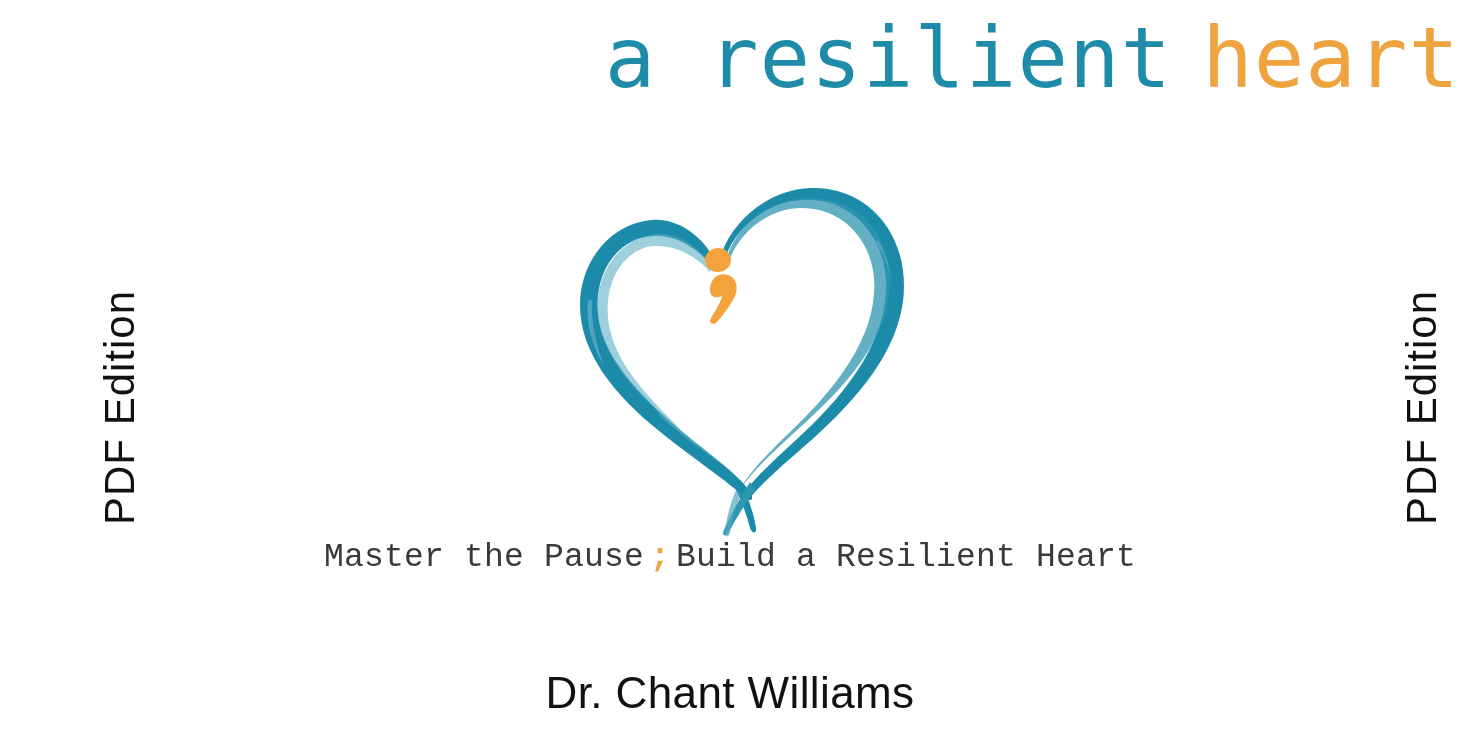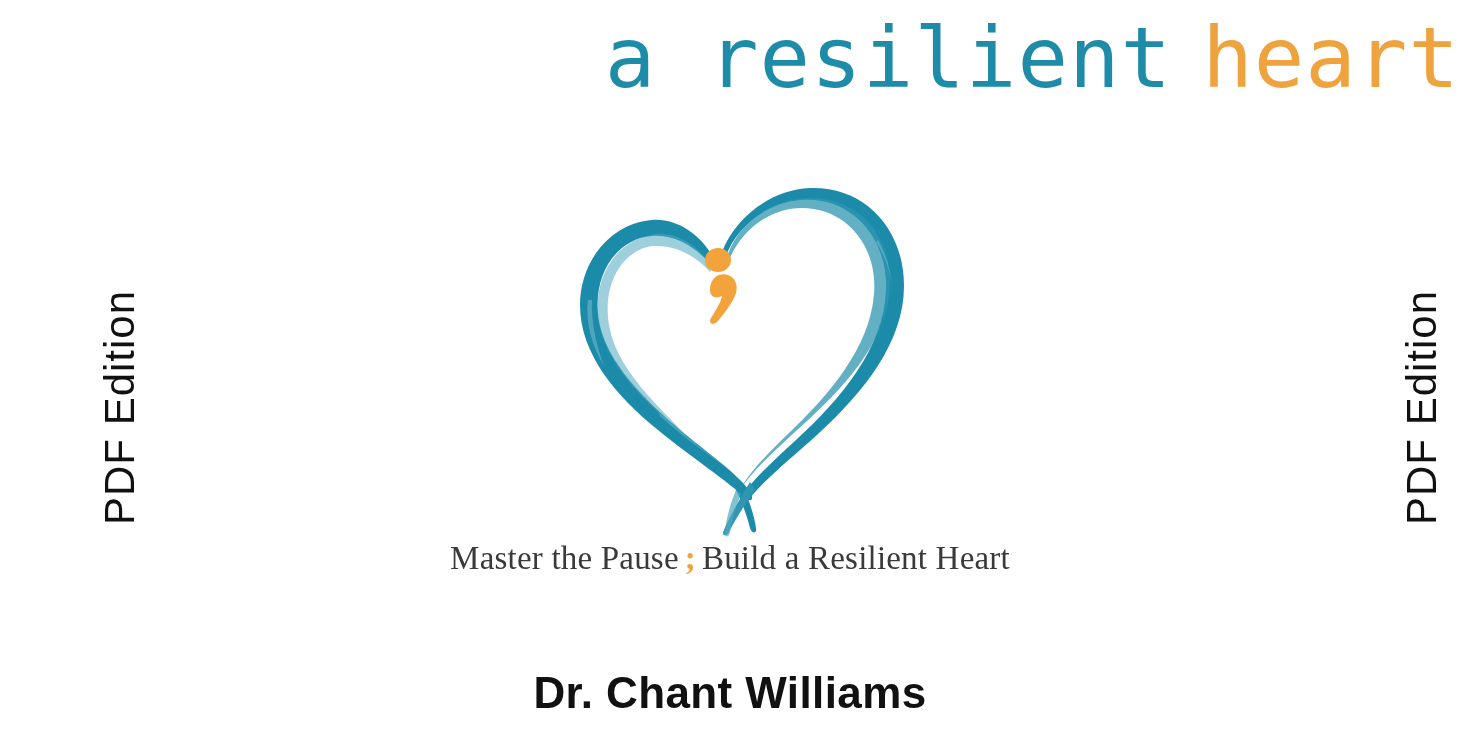--- a/index.html
+++ b/index.html
@@ -68,42 +68,42 @@
     font-family: "Liberation Sans", sans-serif;
     font-size: 44px;
     font-weight: 300;
     color: #2B2B2B;
     letter-spacing: 0.2px;
     line-height: 1.08;
     white-space: nowrap;
   }
   .tagline {
     margin-top: 8px;
-    font-family: Liberation Serif, serif;
+    font-family: Liberation Mono, monospace;
     font-size: 33px;
     font-weight: 300;
     color: #3A3A3A;
     letter-spacing: 0.2px;
     line-height: 1.1;
     white-space: nowrap;
   }
   .tagline .semi {
     color: #EFA33E;
     font-weight: 600;
     padding: 0 6px;
   }
   .author {
     position: absolute;
     left: 0;
     right: 0;
     top: 668px;
     text-align: center;
     font-family: "Liberation Sans", sans-serif;
     font-size: 44px;
-    font-weight: 700;
+    font-weight: 400;
     color: #111111;
     letter-spacing: 0.4px;
     white-space: nowrap;
   }
 
   
   .edition {
     position: absolute;
     font-family: "Liberation Sans", sans-serif;
     font-size: 42px;

